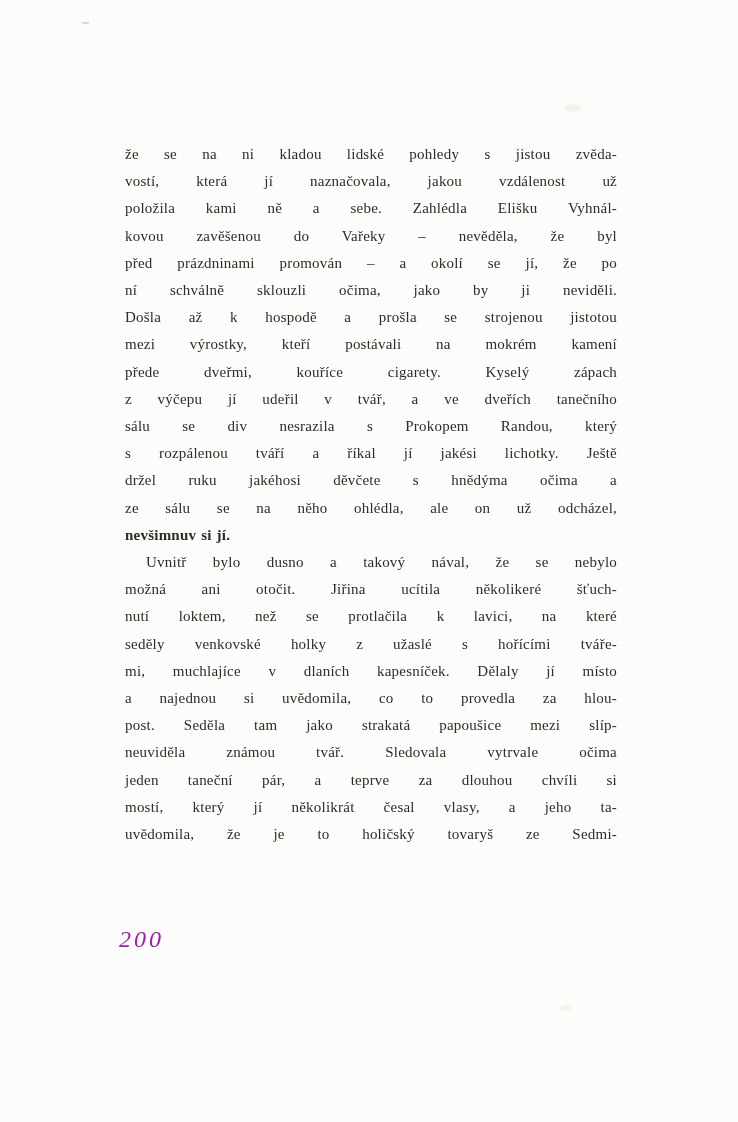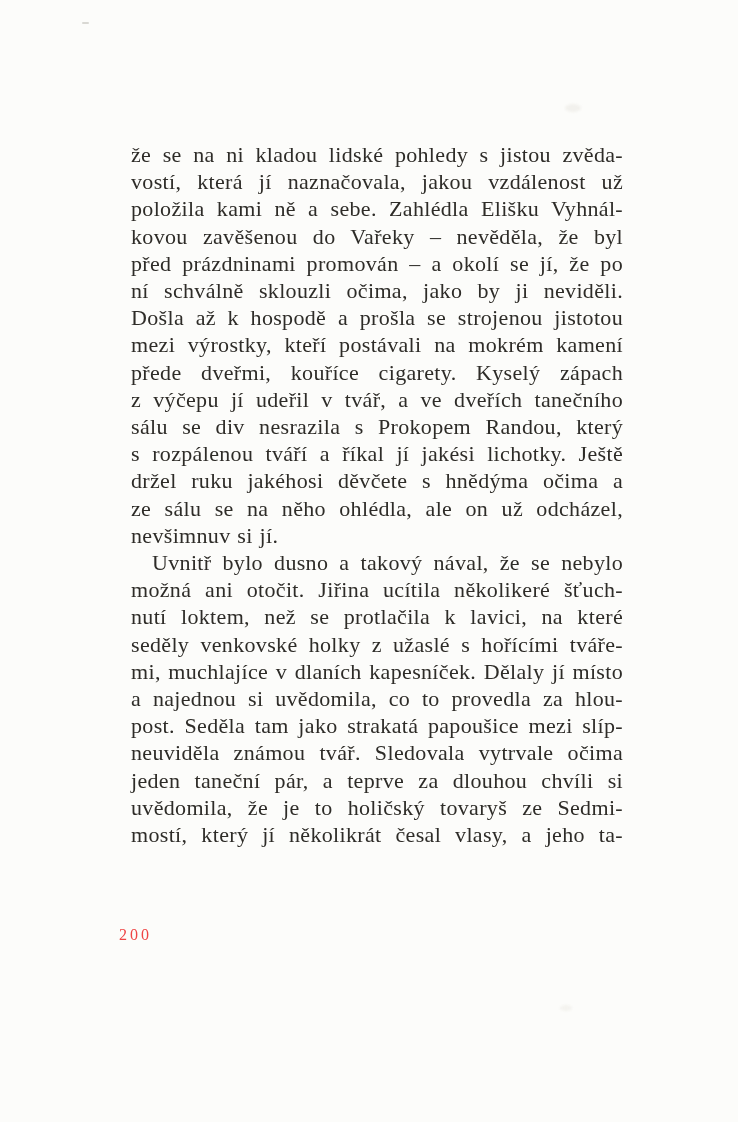--- a/index.html
+++ b/index.html
@@ -14,47 +14,49 @@
     overflow: hidden;
     font-family: "Liberation Serif", "DejaVu Serif", serif;
   }
   .page {
     position: absolute;
     inset: 0;
     background: #fcfcfa;
   }
   .text-block {
     position: absolute;
-    left: 131px;
+    left: 125px;
     top: 141px;
     width: 492px;
     color: #2e2c28;
-    font-size: 22px;
+    font-size: 15px;
     line-height: 27.2px;
     letter-spacing: 0.015em;
     word-spacing: 1px;
   }
   .line {
     text-align: justify;
     text-align-last: justify;
     white-space: normal;
   }
   .line.indent {
     text-indent: 21px;
   }
   .line.end {
     text-align-last: left;
+    font-weight: bold;
   }
   .page-number {
     position: absolute;
     left: 119px;
     top: 926px;
-    font-size: 16px;
+    font-size: 24px;
     letter-spacing: 3px;
-    color: #ef4444;
+    color: #a21caf;
+    font-style: italic;
   }
   .speck1 {
     position: absolute;
     left: 82px;
     top: 22px;
     width: 7px;
     height: 2px;
     background: #d9d8d3;
     border-radius: 2px;
   }
@@ -105,18 +107,18 @@
       <div class="line end">nevšimnuv si jí.</div>
       <div class="line indent">Uvnitř bylo dusno a takový nával, že se nebylo</div>
       <div class="line">možná ani otočit. Jiřina ucítila několikeré šťuch-</div>
       <div class="line">nutí loktem, než se protlačila k lavici, na které</div>
       <div class="line">seděly venkovské holky z užaslé s hořícími tváře-</div>
       <div class="line">mi, muchlajíce v dlaních kapesníček. Dělaly jí místo</div>
       <div class="line">a najednou si uvědomila, co to provedla za hlou-</div>
       <div class="line">post. Seděla tam jako strakatá papoušice mezi slíp-</div>
       <div class="line">neuviděla známou tvář. Sledovala vytrvale očima</div>
       <div class="line">jeden taneční pár, a teprve za dlouhou chvíli si</div>
+      <div class="line">mostí, který jí několikrát česal vlasy, a jeho ta-</div>
       <div class="line">uvědomila, že je to holičský tovaryš ze Sedmi-</div>
-      <div class="line">mostí, který jí několikrát česal vlasy, a jeho ta-</div>
     </div>
 
   <div class="page-number">200</div>
 </div>
 
 </body></html>

